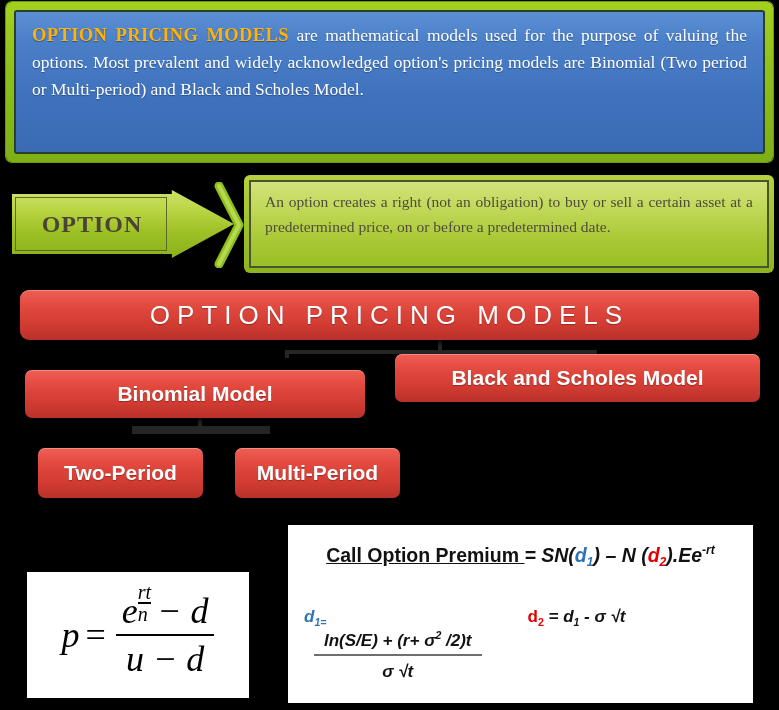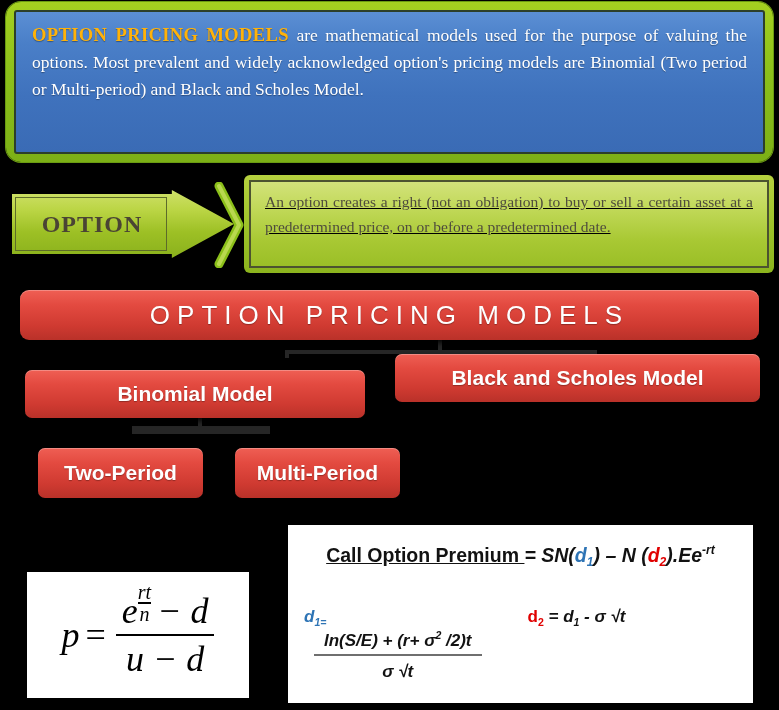--- a/index.html
+++ b/index.html
@@ -10,21 +10,21 @@
     overflow: hidden;
   }
   #root { position: relative; width: 779px; height: 710px; background: #000; }
 
   
   .intro-frame {
     position: absolute;
     left: 6px; top: 2px;
     width: 767px; height: 160px;
     background: linear-gradient(180deg,#a4d020 0%, #8cc01a 45%, #7cb016 100%);
-    border-radius: 15px;
+    border-radius: 6px;
     padding: 8px;
     box-shadow: 0 0 0 1px #6b9b12;
   }
   .intro-inner {
     width: 100%; height: 100%;
     background: linear-gradient(180deg,#5b8fd4 0%, #4a7fc8 22%, #3f72bd 60%, #3a6bb5 100%);
     border: 2px solid #2c3f2a;
     border-radius: 3px;
     padding: 10px 16px 6px 16px;
   }
@@ -81,21 +81,20 @@
     width: 530px; height: 98px;
     background: linear-gradient(180deg,#b6d13f 0%, #9cc228 55%, #8cb41e 100%);
     border-radius: 6px;
     padding: 5px;
   }
   .opt-callout {
     width: 100%; height: 100%;
     background: linear-gradient(180deg,#d2e27a 0%, #c2d95a 30%, #a8c833 70%, #9bbf27 100%);
     border: 2px solid #4c5330;
     padding: 7px 14px;
-    text-decoration: underline;
   }
   .opt-callout-text {
     font-family: "Liberation Serif", "DejaVu Serif", serif;
     font-size: 15.5px;
     line-height: 25px;
     color: #4f4c3d;
     text-align: justify;
   }
 
   
@@ -138,21 +137,21 @@
     font-size: 36px;
     color: #000;
   }
   .fb-p { padding-right: 6px; }
   .fb-eq { padding-right: 10px; font-style: normal; }
   .frac { display: inline-flex; flex-direction: column; align-items: center; }
   .frac .num { padding: 0 6px 2px 6px; display:flex; align-items:flex-start; }
   .frac .bar { width: 100%; height: 2px; background: #000; }
   .frac .den { padding: 2px 6px 0 6px; }
   .mini-frac {
-    display: inline-flex; flex-direction: column; align-items: center;
+    display: inline-flex; flex-direction: column; align-items: flex-start;
     font-size: 20px; line-height: 20px; vertical-align: super;
     position: relative; top: -8px;
   }
   .mini-frac .mbar { width: 100%; height: 1.5px; background: #000; }
 
   .formula-bs {
     position: absolute; left: 288px; top: 525px;
     width: 465px; height: 178px;
     background: #ffffff;
     padding: 18px 16px 10px 16px;

